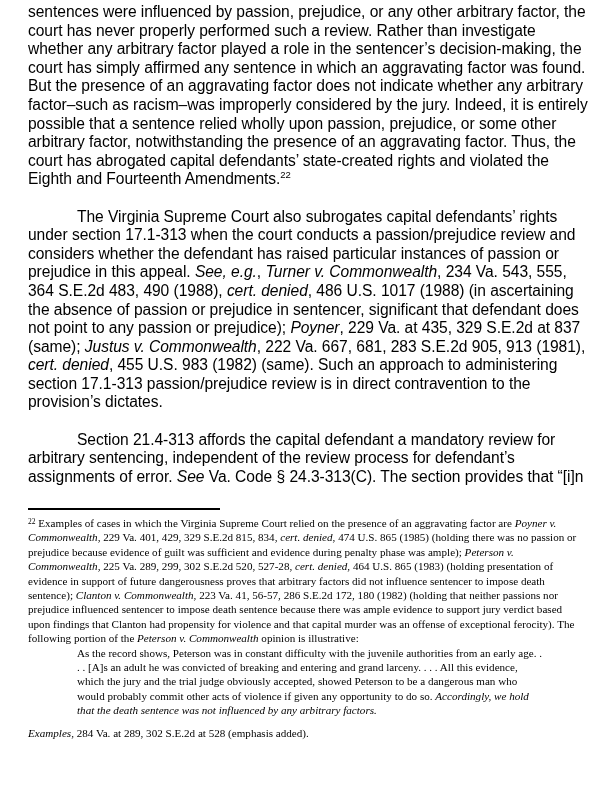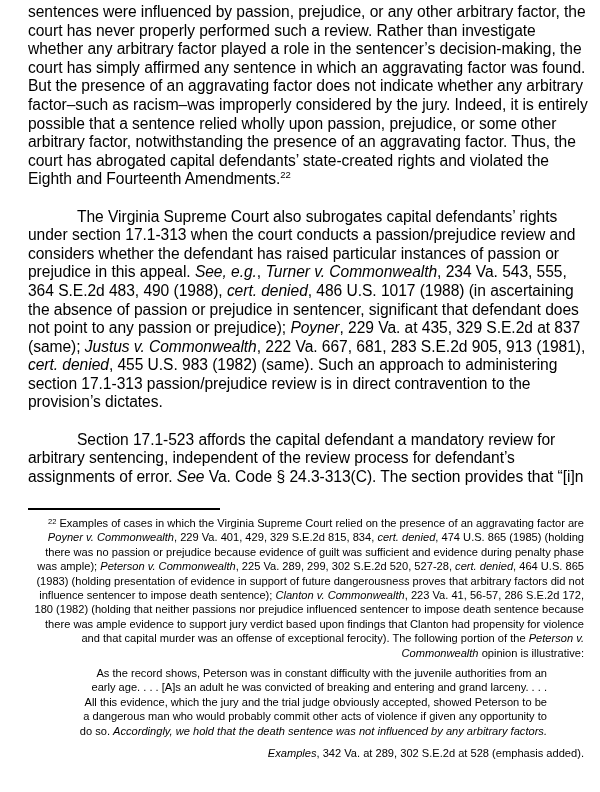--- a/index.html
+++ b/index.html
@@ -11,47 +11,46 @@
     line-height: 18.6px;
     margin: 0;
     letter-spacing: -0.05px;
   }
   .para-indent { text-indent: 49px; }
   .gap { height: 18.6px; }
   sup.fnref { font-size: 9.5px; vertical-align: top; position: relative; top: -4px; }
   .rule { position: absolute; left: 28px; top: 508px; width: 192px; height: 2px; background: #000; }
   .footnotes { position: absolute; left: 28px; top: 516px; width: 556px; }
   .fn-text {
-    font-family: Liberation Sans, sans-serif;
+    font-family: Liberation Serif, serif;
     font-size: 11.1px;
     line-height: 14.4px;
     margin: 0;
-    text-align: right;
   }
   .fn-mark { font-size: 7.5px; vertical-align: top; position: relative; top: -1px; }
-  .blockquote { margin: 6px 0 0 49px; width: 470px; }
+  .blockquote { margin: 0 0 0 49px; width: 470px; }
   .cite { margin-top: 8px; }
   i { font-style: italic; }
 </style>
 </head>
 <body>
 
 <div class="page">
   <p class="body-text"><span>sentences were influenced by passion, prejudice, or any other arbitrary factor, the court has never properly performed such a review. Rather than investigate whether any arbitrary factor played a role in the sentencer’s decision-making, the court has simply affirmed any sentence in which an aggravating factor was found. But the presence of an aggravating factor does not indicate whether any arbitrary factor–such as racism–was improperly considered by the jury. Indeed, it is entirely possible that a sentence relied wholly upon passion, prejudice, or some other arbitrary factor, notwithstanding the presence of an aggravating factor. Thus, the court has abrogated capital defendants’ state-created rights and violated the Eighth and Fourteenth Amendments.</span><sup class="fnref">22</sup></p>
 
   <div class="gap"></div>
 
   <p class="body-text para-indent"><span>The Virginia Supreme Court also subrogates capital defendants’ rights under section 17.1-313 when the court conducts a passion/prejudice review and considers whether the defendant has raised particular instances of passion or prejudice in this appeal. </span><i>See, e.g.</i><span>, </span><i>Turner v. Commonwealth</i><span>, 234 Va. 543, 555, 364 S.E.2d 483, 490 (1988), </span><i>cert. denied</i><span>, 486 U.S. 1017 (1988) (in ascertaining the absence of passion or prejudice in sentencer, significant that defendant does not point to any passion or prejudice); </span><i>Poyner</i><span>, 229 Va. at 435, 329 S.E.2d at 837 (same); </span><i>Justus v. Commonwealth</i><span>, 222 Va. 667, 681, 283 S.E.2d 905, 913 (1981), </span><i>cert. denied</i><span>, 455 U.S. 983 (1982) (same). Such an approach to administering section 17.1-313 passion/prejudice review is in direct contravention to the provision’s dictates.</span></p>
 
   <div class="gap"></div>
 
-  <p class="body-text para-indent"><span>Section 17.1-523 affords the capital defendant a mandatory review for arbitrary sentencing, independent of the review process for defendant’s assignments of error. </span><i>See</i><span> Va. Code § 24.3-313(C). The section provides that “[i]n</span></p>
+  <p class="body-text para-indent"><span>Section 21.4-313 affords the capital defendant a mandatory review for arbitrary sentencing, independent of the review process for defendant’s assignments of error. </span><i>See</i><span> Va. Code § 24.3-313(C). The section provides that “[i]n</span></p>
 </div>
 
 <div class="rule"></div>
 
 <div class="footnotes">
   <p class="fn-text"><sup class="fn-mark">22</sup><span> Examples of cases in which the Virginia Supreme Court relied on the presence of an aggravating factor are </span><i>Poyner v. Commonwealth</i><span>, 229 Va. 401, 429, 329 S.E.2d 815, 834, </span><i>cert. denied</i><span>, 474 U.S. 865 (1985) (holding there was no passion or prejudice because evidence of guilt was sufficient and evidence during penalty phase was ample); </span><i>Peterson v. Commonwealth</i><span>, 225 Va. 289, 299, 302 S.E.2d 520, 527-28, </span><i>cert. denied</i><span>, 464 U.S. 865 (1983) (holding presentation of evidence in support of future dangerousness proves that arbitrary factors did not influence sentencer to impose death sentence); </span><i>Clanton v. Commonwealth</i><span>, 223 Va. 41, 56-57, 286 S.E.2d 172, 180 (1982) (holding that neither passions nor prejudice influenced sentencer to impose death sentence because there was ample evidence to support jury verdict based upon findings that Clanton had propensity for violence and that capital murder was an offense of exceptional ferocity). The following portion of the </span><i>Peterson v. Commonwealth</i><span> opinion is illustrative:</span></p>
 
   <p class="fn-text blockquote"><span>As the record shows, Peterson was in constant difficulty with the juvenile authorities from an early age. . . . [A]s an adult he was convicted of breaking and entering and grand larceny. . . . All this evidence, which the jury and the trial judge obviously accepted, showed Peterson to be a dangerous man who would probably commit other acts of violence if given any opportunity to do so. </span><i>Accordingly, we hold that the death sentence was not influenced by any arbitrary factors.</i></p>
 
-  <p class="fn-text cite"><i>Examples</i><span>, 342 Va. at 289, 302 S.E.2d at 528 (emphasis added).</span></p>
+  <p class="fn-text cite"><i>Examples</i><span>, 284 Va. at 289, 302 S.E.2d at 528 (emphasis added).</span></p>
 </div>
 
 </body></html>

